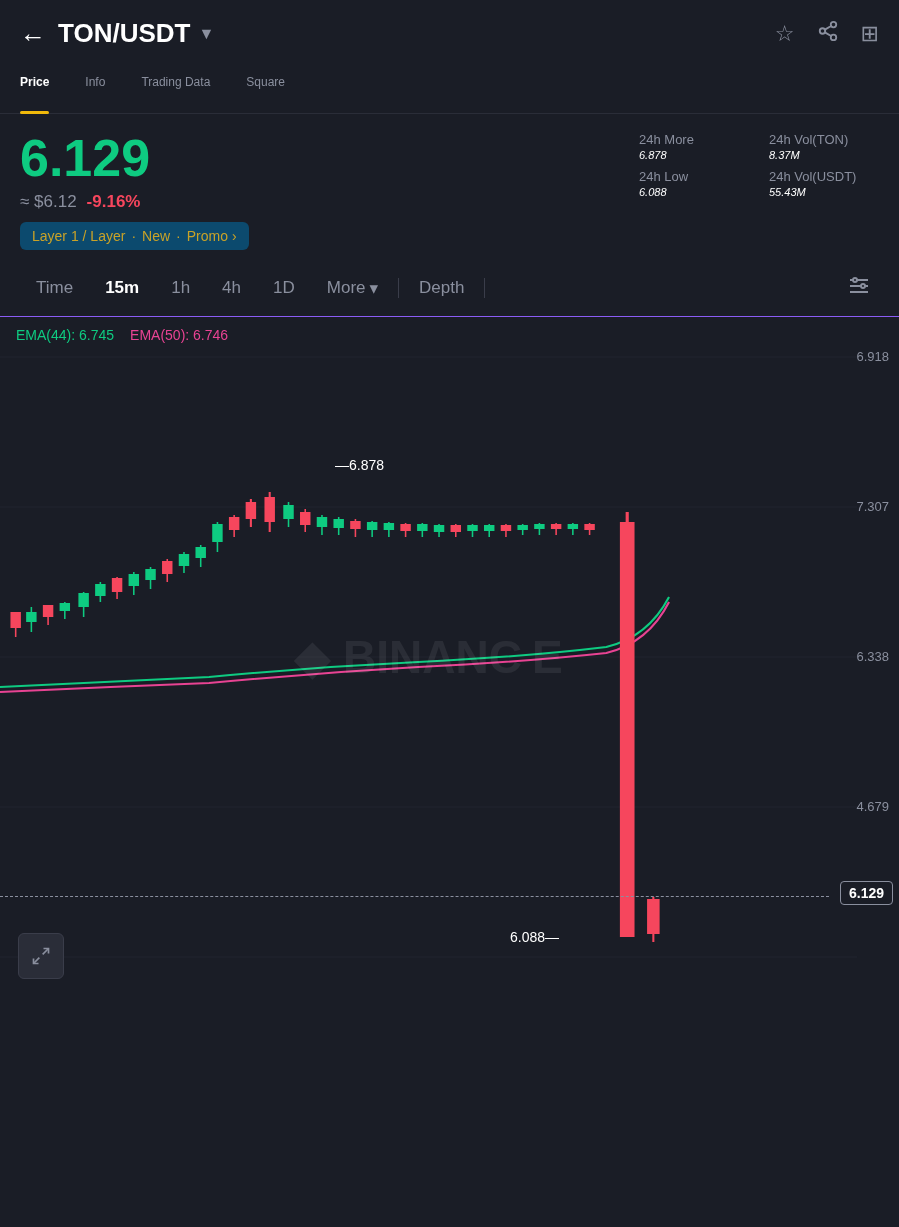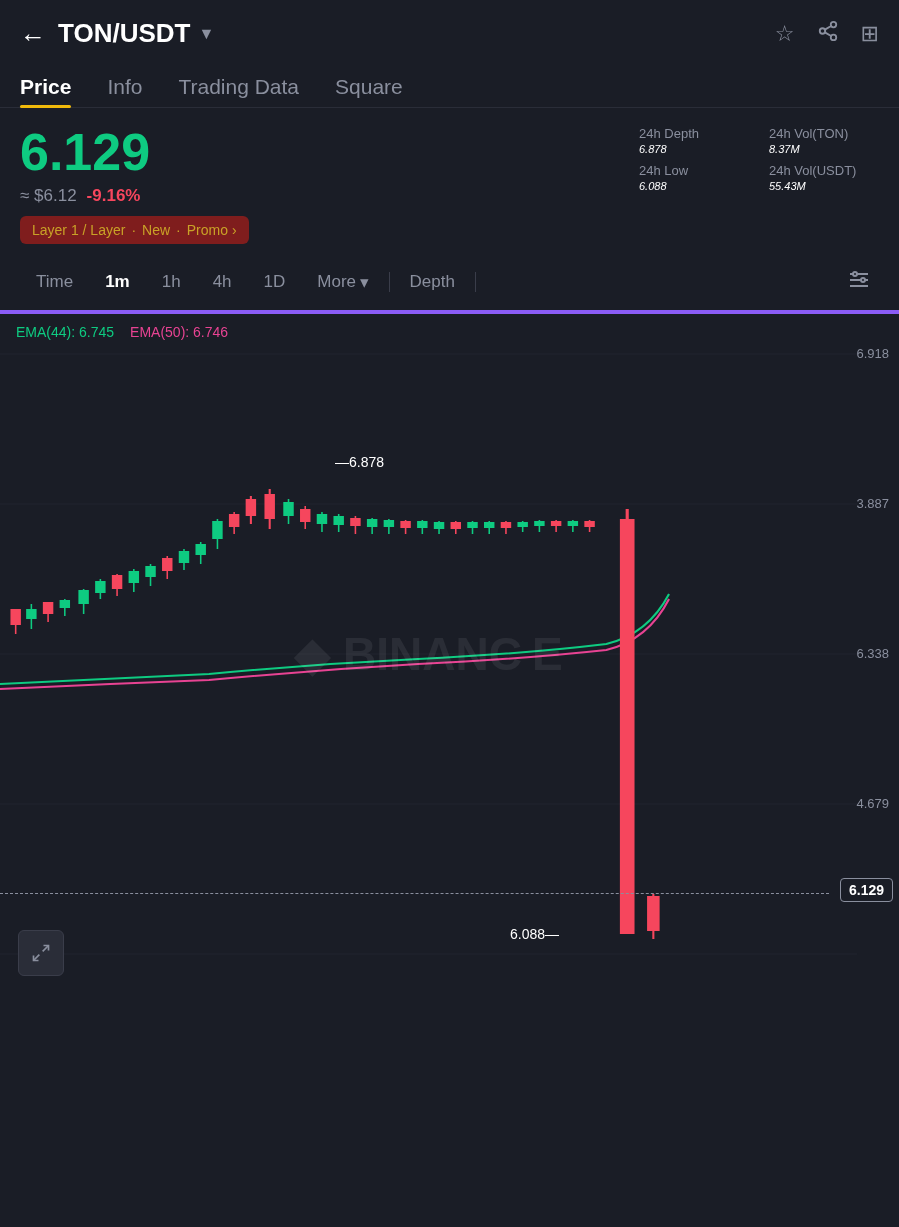--- a/index.html
+++ b/index.html
@@ -55,22 +55,22 @@
     }
 
     
     .nav-tabs {
       display: flex;
       border-bottom: 1px solid #2a2d38;
       padding: 0 20px;
       gap: 36px;
     }
     .nav-tab {
-      padding: 14px 0 8px;
-      font-size: 21px;
+      padding: 14px 0 24px;
+      font-size: 12px;
       color: #8a8f9e;
       cursor: pointer;
       position: relative;
       font-weight: 400;
     }
     .nav-tab.active {
       color: #fff;
       font-weight: 600;
     }
     .nav-tab.active::after {
@@ -112,21 +112,21 @@
     }
     .price-change {
       font-size: 17px;
       color: #f6465d;
       font-weight: 600;
     }
     .tags-row {
       display: flex;
       align-items: center;
       gap: 0;
-      background: #7f1d1d;
+      background: #0c4a6e;
       border-radius: 6px;
       padding: 6px 12px;
       width: fit-content;
     }
     .tag {
       font-size: 14px;
       color: #c9a227;
     }
     .tag-sep {
       font-size: 14px;
@@ -161,21 +161,21 @@
       font-weight: 500;
       font-style: italic;
     }
 
     
     .time-bar {
       display: flex;
       align-items: center;
       padding: 6px 20px;
       gap: 0;
-      border-bottom: 4px solid #8b5cf6;
+      border-bottom: 1px solid #8b5cf6;
     }
     .time-item {
       padding: 10px 16px;
       font-size: 17px;
       color: #8a8f9e;
       cursor: pointer;
     }
     .time-item.active {
       color: #fff;
       font-weight: 700;
@@ -336,41 +336,41 @@
       <span class="tag">Layer 1 / Layer</span>
       <span class="tag-sep">·</span>
       <span class="tag">New</span>
       <span class="tag-sep">·</span>
       <span class="tag">Promo</span>
       <span class="tag-arrow">›</span>
     </div>
   </div>
   <div class="price-right">
     <div class="price-stat">
-      <span class="stat-label">24h Depth</span>
+      <span class="stat-label">24h More</span>
       <span class="stat-value">6.878</span>
     </div>
     <div class="price-stat">
       <span class="stat-label">24h Vol(TON)</span>
       <span class="stat-value">8.37M</span>
     </div>
     <div class="price-stat">
       <span class="stat-label">24h Low</span>
       <span class="stat-value">6.088</span>
     </div>
     <div class="price-stat">
       <span class="stat-label">24h Vol(USDT)</span>
       <span class="stat-value">55.43M</span>
     </div>
   </div>
 </div>
 
 <div class="time-bar">
   <div class="time-item">Time</div>
-  <div class="time-item active">1m</div>
+  <div class="time-item active">15m</div>
   <div class="time-item">1h</div>
   <div class="time-item">4h</div>
   <div class="time-item">1D</div>
   <div class="time-more">
     <span>More</span>
     <span>▾</span>
   </div>
   <div class="time-divider"></div>
   <div class="time-depth">
     <span>Depth</span>
@@ -526,21 +526,21 @@
 
     <line x1="600" y1="195" x2="600" y2="620" stroke="#f6465d" stroke-width="3"></line>
     <rect x="593" y="205" width="14" height="415" fill="#f6465d"></rect>
 
     <line x1="625" y1="580" x2="625" y2="625" stroke="#f6465d" stroke-width="2"></line>
     <rect x="619" y="582" width="12" height="35" fill="#f6465d"></rect>
   </svg>
 
   
   <div style="position:absolute; right:10px; top:32px; font-size:13px; color:#8a8f9e;">6.918</div>
-  <div style="position:absolute; right:10px; top:182px; font-size:13px; color:#8a8f9e;">3.887</div>
+  <div style="position:absolute; right:10px; top:182px; font-size:13px; color:#8a8f9e;">7.307</div>
   <div style="position:absolute; right:10px; top:332px; font-size:13px; color:#8a8f9e;">6.338</div>
   <div style="position:absolute; right:10px; top:482px; font-size:13px; color:#8a8f9e;">4.679</div>
 
   
   <div style="position:absolute; top:140px; left:335px; font-size:14px; color:#fff; white-space:nowrap;">—6.878</div>
 
   
   <div style="position:absolute; bottom:52px; left:510px; font-size:14px; color:#fff;">6.088—</div>
 
   

